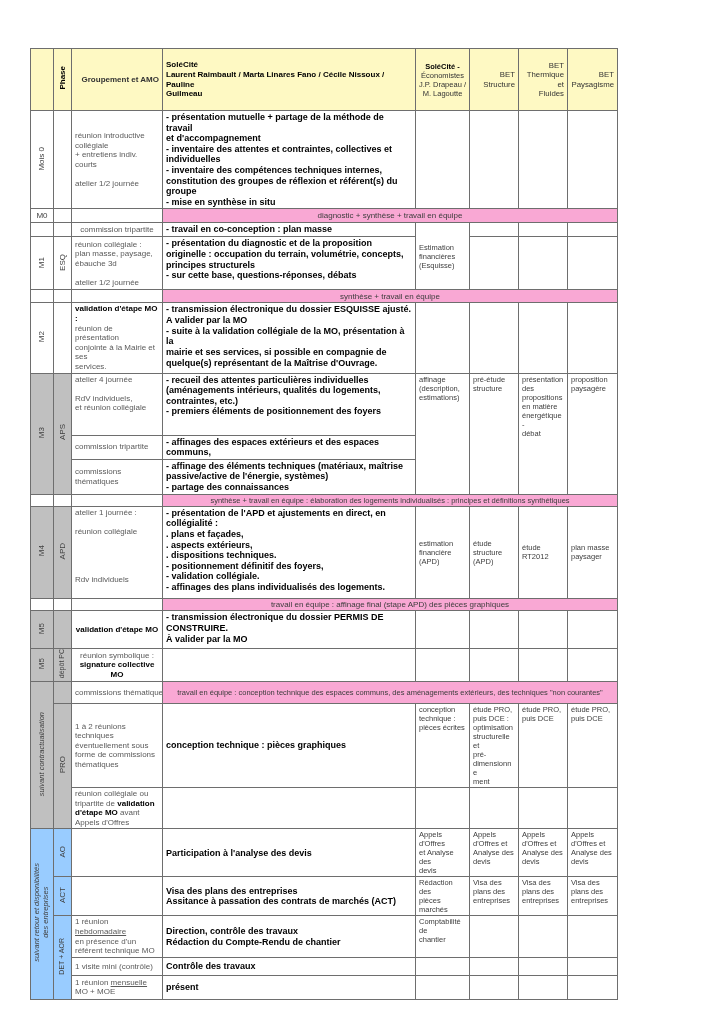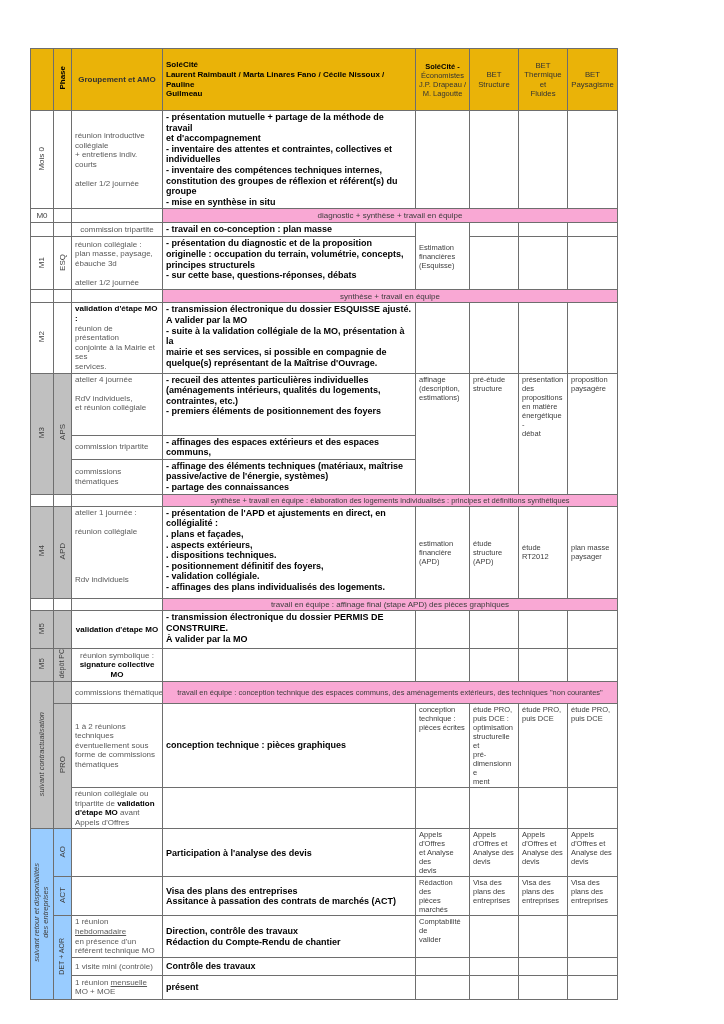--- a/index.html
+++ b/index.html
@@ -25,40 +25,40 @@
   col.c1{width:23px}col.c2{width:18px}col.c3{width:91px}col.c4{width:253px}
   col.c5{width:54px}col.c6{width:49px}col.c7{width:49px}col.c8{width:50px}
   
   tr.r-hdr{height:62px}tr.r-mois0{height:95px}tr.r-m0{height:14px}tr.r-trip{height:14px}
   tr.r-m1{height:53px}tr.r-ban2{height:13px}tr.r-m2{height:69px}tr.r-m3a{height:62px}
   tr.r-m3b{height:22px}tr.r-m3c{height:34px}tr.r-ban3{height:12px}tr.r-m4{height:92px}
   tr.r-ban4{height:12px}tr.r-m5a{height:38px}tr.r-m5b{height:28px}tr.r-them{height:22px}
   tr.r-pro{height:70px}tr.r-pro2{height:30px}tr.r-ao{height:38px}tr.r-act{height:36px}
   tr.r-det1{height:34px}tr.r-det2{height:18px}tr.r-det3{height:24px}
   
-  .hdr{background:#eab308}
+  .hdr{background:#fef9c3}
   .ban{background:#f9a8d4;text-align:center;color:#3c3c3c;font-size:8px;white-space:nowrap}
   .gray{background:#C0C0C0}
   .blue{background:#99CCFF}
   
   .content{font-weight:bold;font-size:9px;line-height:1.18;white-space:pre-line;
            vertical-align:top;text-align:left;color:#000}
   .meeting{font-size:8px;color:#5a5a5a;white-space:pre-line;text-align:left}
   .meeting.ctr{text-align:center}
   .rc{font-size:7.5px;color:#404040;white-space:pre-line;vertical-align:top;text-align:left}
   .b{font-weight:bold;color:#000}
   .u{text-decoration:underline}
   .it{}
   .vcell{text-align:center;padding:0}
   .vtext{writing-mode:vertical-rl;transform:rotate(180deg);display:inline-block;
          font-size:8px;color:#3f3f3f;white-space:pre-line;line-height:1.15}
   .vtext.b{font-weight:bold;color:#000}
   .vtext.it{font-style:italic;font-size:7.5px}
   .hname{font-weight:bold;font-size:8px;white-space:pre-line;vertical-align:middle}
-  .hcell{font-size:7.8px;color:#333;text-align:center;white-space:pre-line}
+  .hcell{font-size:7.8px;color:#333;text-align:right;white-space:pre-line}
   .hleft{font-size:7.5px;color:#333;text-align:center;white-space:pre-line}
   .top{vertical-align:top}
 </style>
 </head>
 <body>
 
 <div class="page">
 <table class="plan">
   <colgroup>
     <col class="c1">
@@ -367,21 +367,21 @@
   </tr>
 
   <tr class="r-det1">
     <td class="vcell blue" rowspan="3"><span class="vtext" style="font-size:7px">DET + AOR</span></td>
     <td class="meeting"><span>1 réunion </span><span class="u">hebdomadaire</span><span>
 en présence d'un
 référent technique MO</span></td>
     <td class="content" style="vertical-align:middle">Direction, contrôle des travaux
 Rédaction du Compte-Rendu de chantier</td>
     <td class="rc">Comptabilité de
-valider</td>
+chantier</td>
     <td></td>
     <td></td>
     <td></td>
   </tr>
 
   <tr class="r-det2">
     <td class="meeting" style="white-space:nowrap">1 visite mini (contrôle)</td>
     <td class="content" style="vertical-align:middle">Contrôle des travaux</td>
     <td></td>
     <td></td>

